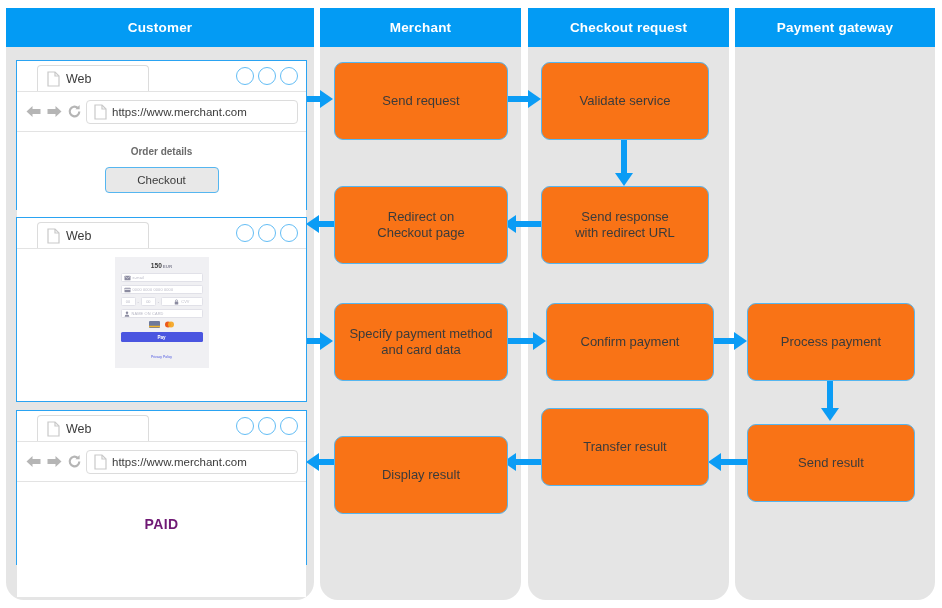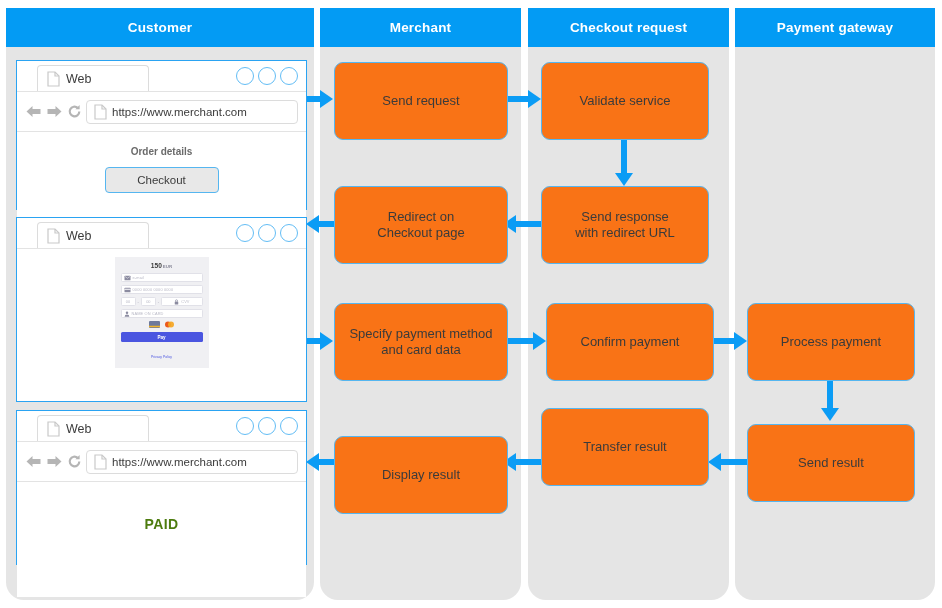--- a/index.html
+++ b/index.html
@@ -72,21 +72,21 @@
   .urlbox.mono span{font-family:"Liberation Mono",monospace;font-size:9.6px;letter-spacing:.3px;}
 
   .br-body{position:relative;background:#fff;}
   .doc-icon{width:13px;height:16px;flex:none;}
 
   
   .order-title{text-align:center;font-size:10px;font-weight:bold;color:#6a6a6a;margin-top:14px;}
   .checkout-btn{display:block;margin:10px auto 0;width:114px;height:26px;background:#e8e8e8;
                 border:1.3px solid #55b6f0;border-radius:4px;color:#3b3b3b;font-size:11.5px;
                 font-family:"Liberation Sans",sans-serif;cursor:pointer;}
-  .paid{text-align:center;font-size:14px;font-weight:bold;color:#4d7c0f;margin-top:34px;letter-spacing:.4px;}
+  .paid{text-align:center;font-size:14px;font-weight:bold;color:#701a75;margin-top:34px;letter-spacing:.4px;}
 
   
   .paywrap{position:absolute;left:calc(50% - 47px);top:8px;width:94px;background:#f0f0f3;padding:5px 6px 6px;box-sizing:border-box;}
   .pw-amt{text-align:center;font-size:6.6px;font-weight:bold;color:#3b3b3b;margin-bottom:4px;}
   .pw-amt em{font-style:normal;font-size:4.4px;color:#8a8a9a;margin-left:1px;}
   .pw-field{height:9px;background:#fff;border:.6px solid #e1e1e8;border-radius:1.5px;
             display:flex;align-items:center;gap:2px;padding-left:2px;margin-bottom:3px;box-sizing:border-box;}
   .pw-field span{font-size:3.9px;color:#b9b9c6;letter-spacing:.15px;}
   .pw-row{display:flex;gap:2px;align-items:center;margin-bottom:3px;}
   .pw-sm{height:9px;background:#fff;border:.6px solid #e1e1e8;border-radius:1.5px;

